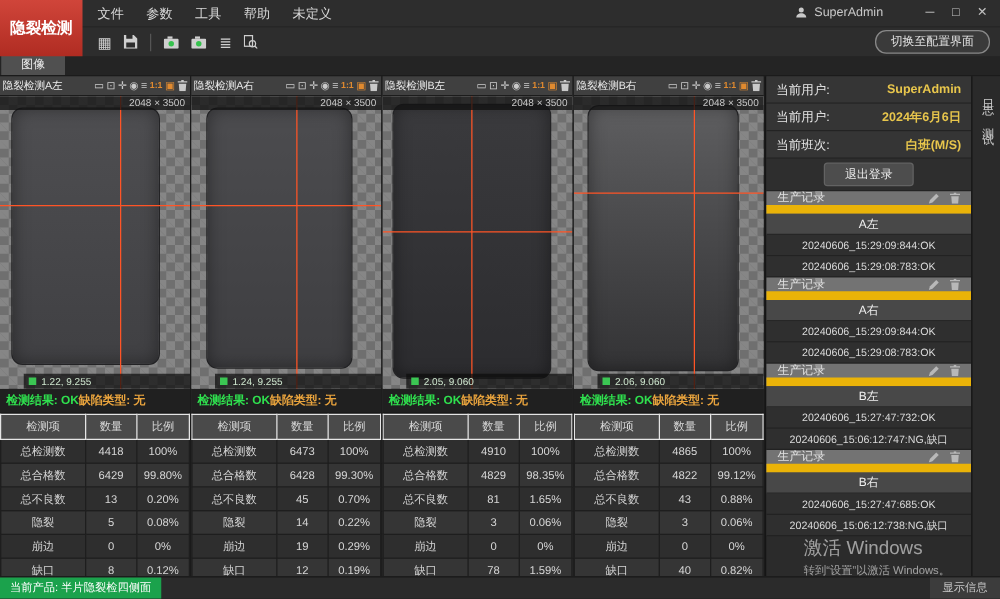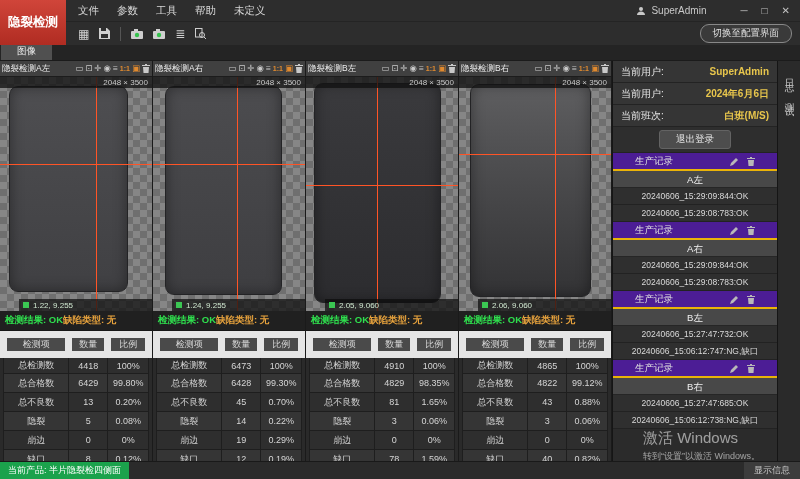--- a/index.html
+++ b/index.html
@@ -56,36 +56,36 @@
   .pos-bar { position:absolute; bottom:0; left:0; right:0; height:12px; background:rgba(12,12,12,.72);
     display:flex; align-items:center; gap:4px; padding:0 4px; font-size:8px; color:#cfe7cf;margin-left:19px; }
   .pos-dot { width:6px; height:6px; background:#3bc653; flex:none; }
 
   .result-bar { height:20px; flex:none; background:#202020; border-bottom:1px solid #161616;
     display:flex; align-items:center; padding:0 5px; font-size:9.5px; font-weight:bold; }
   .result-ok { color:#2fe04e; }
   .defect { color:#e8a33d; }
 
   .cam-table { width:100%; border-collapse:collapse; table-layout:fixed; font-size:9px; }
-  .cam-table th { height:20px; background:#4a4a4a; color:#d9d9d9; font-weight:normal; border:7px solid #e5e5e5; }
+  .cam-table th { height:20px; background:#4a4a4a; color:#d9d9d9; font-weight:normal; border:1px solid #e5e5e5; }
   .cam-table td { height:19px; text-align:center; border:1px solid #1e1e1e; color:#d6d6d6; }
   .cam-table tbody tr:nth-child(odd) { background:#2e2e2e; }
   .cam-table tbody tr:nth-child(even) { background:#353535; }
   .c-num { color:#d7a44a; }
 
   
   .sidebar { width:165px; background:#2b2b2b; border-left:1px solid #151515; display:flex; flex-direction:column; overflow:hidden; }
   .info-row { height:22px; flex:none; background:#353535; border-bottom:1px solid #232323;
     display:flex; align-items:center; justify-content:space-between; padding:0 8px; }
   .info-label { font-size:10px; color:#e8e8e8; }
   .info-value { font-size:10px; color:#e8c64c; font-weight:bold; }
   .logout-row { height:26px; flex:none; display:flex; align-items:center; justify-content:center;
     background:#2e2e2e; border-bottom:1px solid #232323; }
   .logout-btn { background:#4d4d4d; border:1px solid #636363; border-radius:3px; color:#ececec; font-size:9.5px; padding:2px 16px; }
-  .group-header { height:18px; background:#4c1d95; border-bottom:2px solid #eab308; display:flex; align-items:center; padding:0 22px; }
+  .group-header { height:18px; background:#737373; border-bottom:7px solid #eab308; display:flex; align-items:center; padding:0 9px; }
   .group-title { font-size:9.5px; color:#e0e0e0; }
   .gh-icons { margin-left:auto; display:flex; gap:8px; align-items:center; color:#b8b8b8; }
   .station-row { height:17px; line-height:17px; background:#484848; border-bottom:1px solid #262626;
     text-align:center; font-size:9.5px; color:#f0f0f0; }
   .record-row { height:17px; line-height:17px; background:#2f2f2f; border-bottom:1px solid #222;
     text-align:center; font-size:8.5px; color:#dadada; white-space:nowrap; overflow:hidden; }
 
   
   .side-strip { width:23px; background:#2a2a2a; border-left:1px solid #151515;
     display:flex; flex-direction:column; align-items:center; padding-top:10px; gap:16px; }

